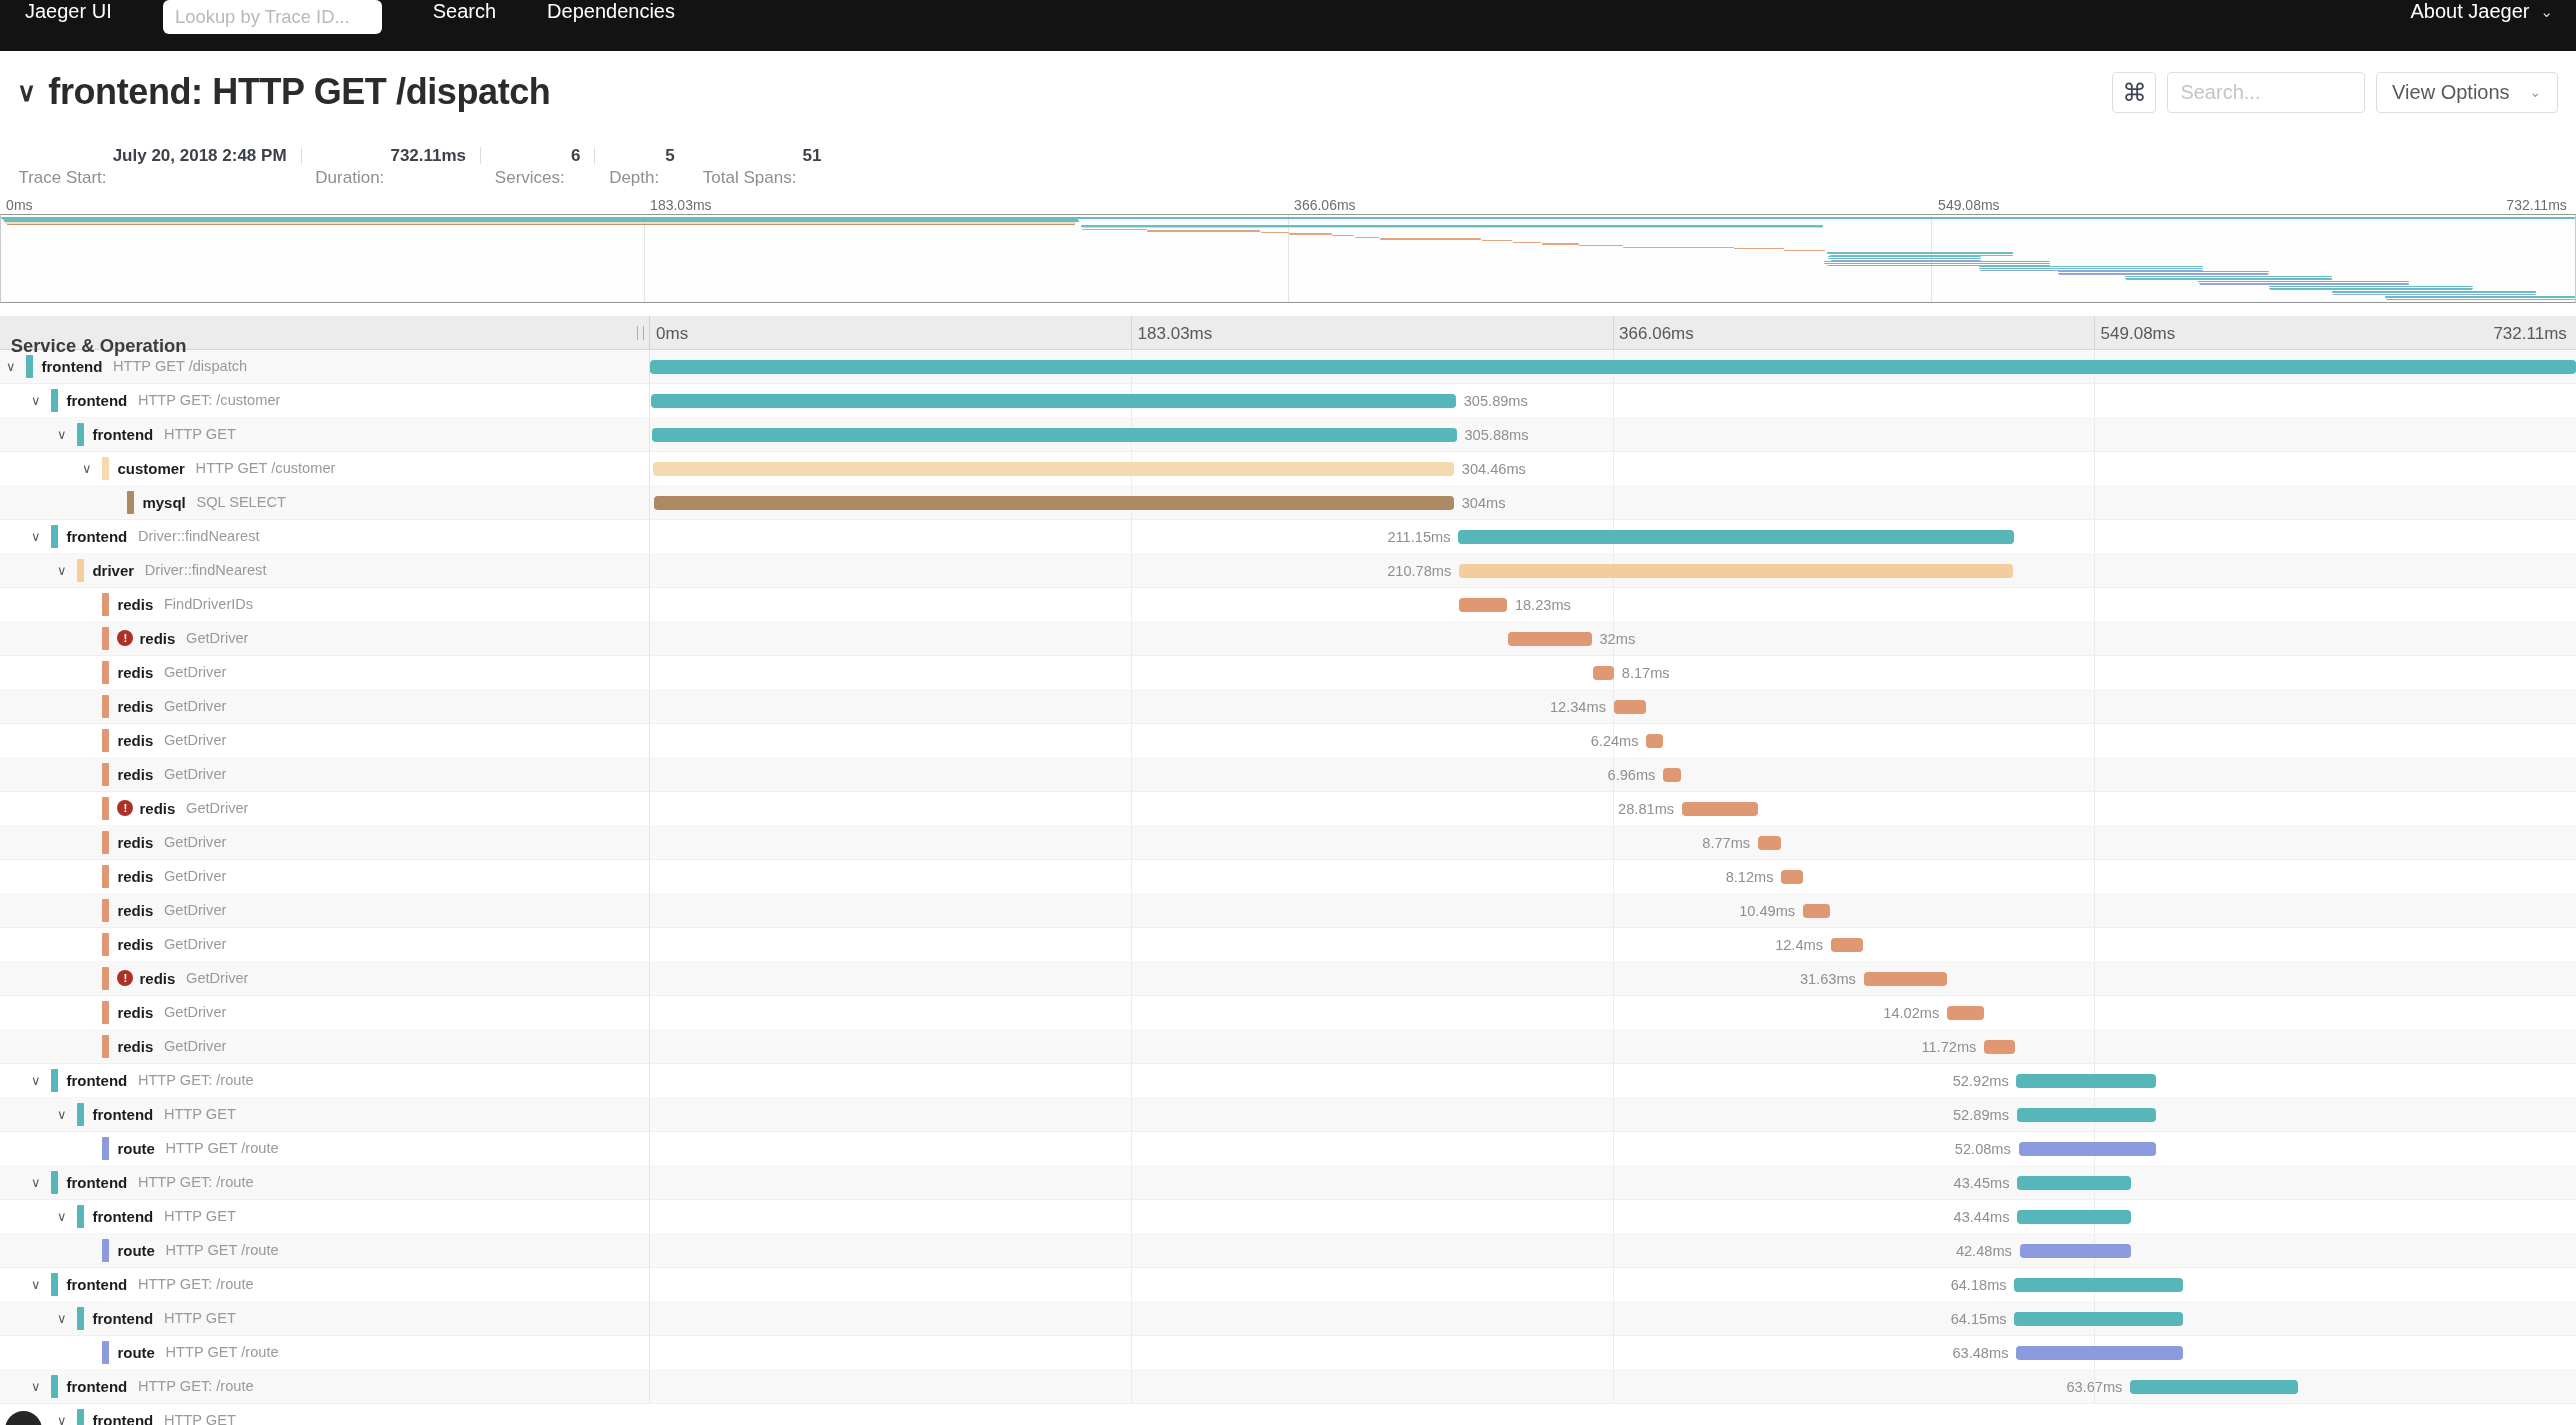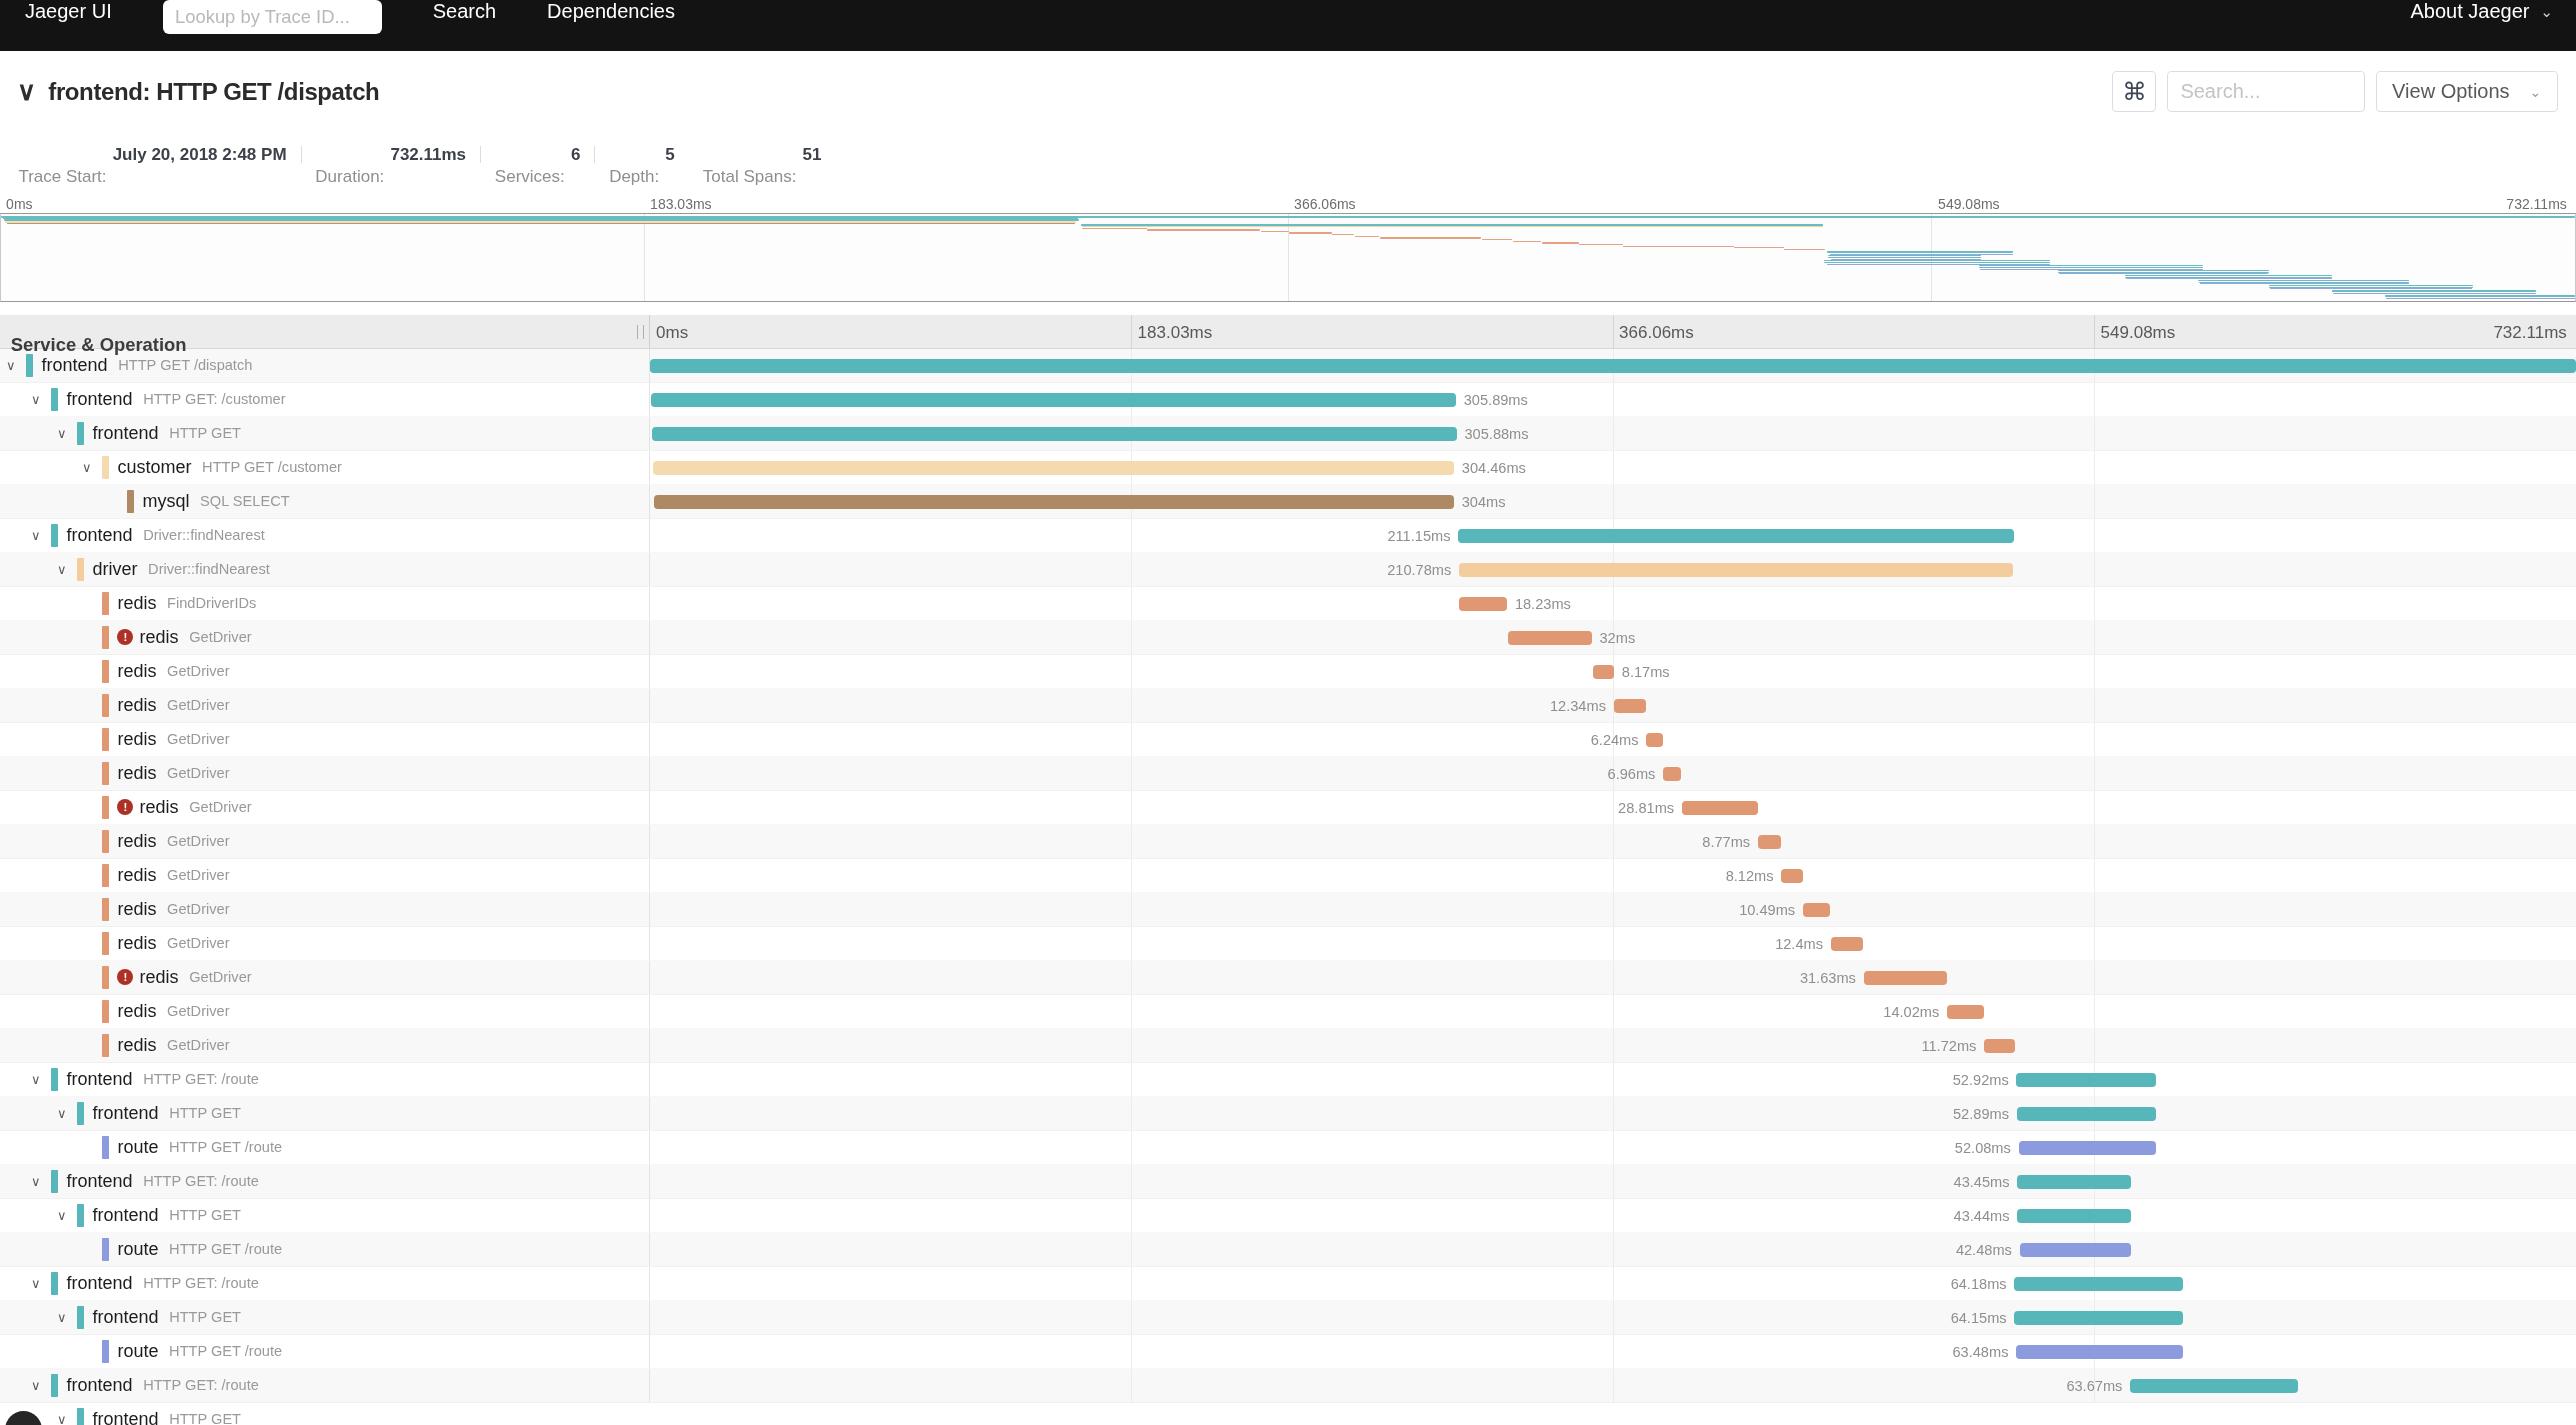--- a/index.html
+++ b/index.html
@@ -15,21 +15,21 @@
     font-family:"Liberation Sans", sans-serif; }
   .nav-lookup::placeholder { color:#b9b9b9; }
   .nav-link { color:#fff; font-size:20px; cursor:pointer; }
   .nav-spacer { flex:1; }
   .nav-about { color:#fff; font-size:20px; cursor:pointer; display:flex; align-items:center; gap:10.7px; }
   .nav-about .dd { font-size:15.3px; color:#d8d8d8; }
 
   
   .title-row { display:flex; align-items:center; padding:20px 18.4px 7.7px 17px; }
   .title-chev { font-size:26px; color:#2f2f2f; font-weight:700; margin-right:12.3px; cursor:pointer; }
-  .trace-title { font-size:24px; font-weight:600; color:#2b2b2b; letter-spacing:-0.4px; }
+  .trace-title { font-size:36px; font-weight:600; color:#2b2b2b; letter-spacing:-0.4px; }
   .title-controls { margin-left:auto; display:flex; align-items:center; gap:10.7px; }
   .kbd-btn { width:44px; height:41px; border:0.8px solid #dcdcdc; border-radius:4.6px;
     background:#fff; font-size:24.5px; color:#3e4656; display:flex; align-items:center;
     justify-content:center; cursor:pointer; }
   .hdr-search { width:198px; height:41px; border:0.8px solid #dcdcdc; border-radius:4.6px;
     font-size:20px; padding:0 12.3px; outline:none; color:#333;
     font-family:"Liberation Sans", sans-serif; }
   .hdr-search::placeholder { color:#c4c4c4; }
   .view-options { height:41px; border:0.8px solid #dcdcdc; border-radius:4.6px; background:#fff;
     font-size:20px; color:#595959; padding:0 15.3px; display:flex; align-items:center;
@@ -69,21 +69,21 @@
 
   
   .rows { }
   .row { display:flex; height:34px; border-bottom:0.8px solid rgba(0,0,0,0.03); cursor:pointer; }
   .row:nth-child(odd) { background:#f8f8f8; }
   .cell-left { width:649px; display:flex; align-items:center; overflow:hidden; }
   .chev-box { width:20px; flex:none; font-size:13px; color:#595959; text-align:left; }
   .strip { width:7px; height:23px; border-radius:0.8px; flex:none; margin-right:8.4px; }
   .err-badge { width:16px; height:16px; border-radius:50%; background:#ad3127; color:#fff;
     font-size:11.5px; font-weight:700; line-height:16px; text-align:center; flex:none; margin-right:6.1px; }
-  .svc { font-size:18px; color:#1d1d1d; margin-right:10.7px; white-space:nowrap; }
+  .svc { font-size:15px; color:#1d1d1d; margin-right:10.7px; white-space:nowrap;font-weight:bold; }
   .op { font-size:14.6px; color:#999; white-space:nowrap; }
   .cell-right { flex:1; position:relative; border-left:0.8px solid #e3e3e3;
     background-image:linear-gradient(#e8e8e8,#e8e8e8),linear-gradient(#e8e8e8,#e8e8e8),linear-gradient(#e8e8e8,#e8e8e8);
     background-size:0.8px 100%; background-repeat:no-repeat; background-position:25% 0,50% 0,75% 0; }
   .bar { position:absolute; top:10px; height:14.6px; border-radius:3.8px; min-width:2.3px; }
   .dur { position:absolute; top:10px; height:14.6px; line-height:14.6px; font-size:14.6px; color:#8f8f8f; white-space:nowrap; }
 
   .fab { position:fixed; left:4.6px; bottom:-23px; width:37px; height:37px; border-radius:50%;
     background:#262626; }
 </style>

